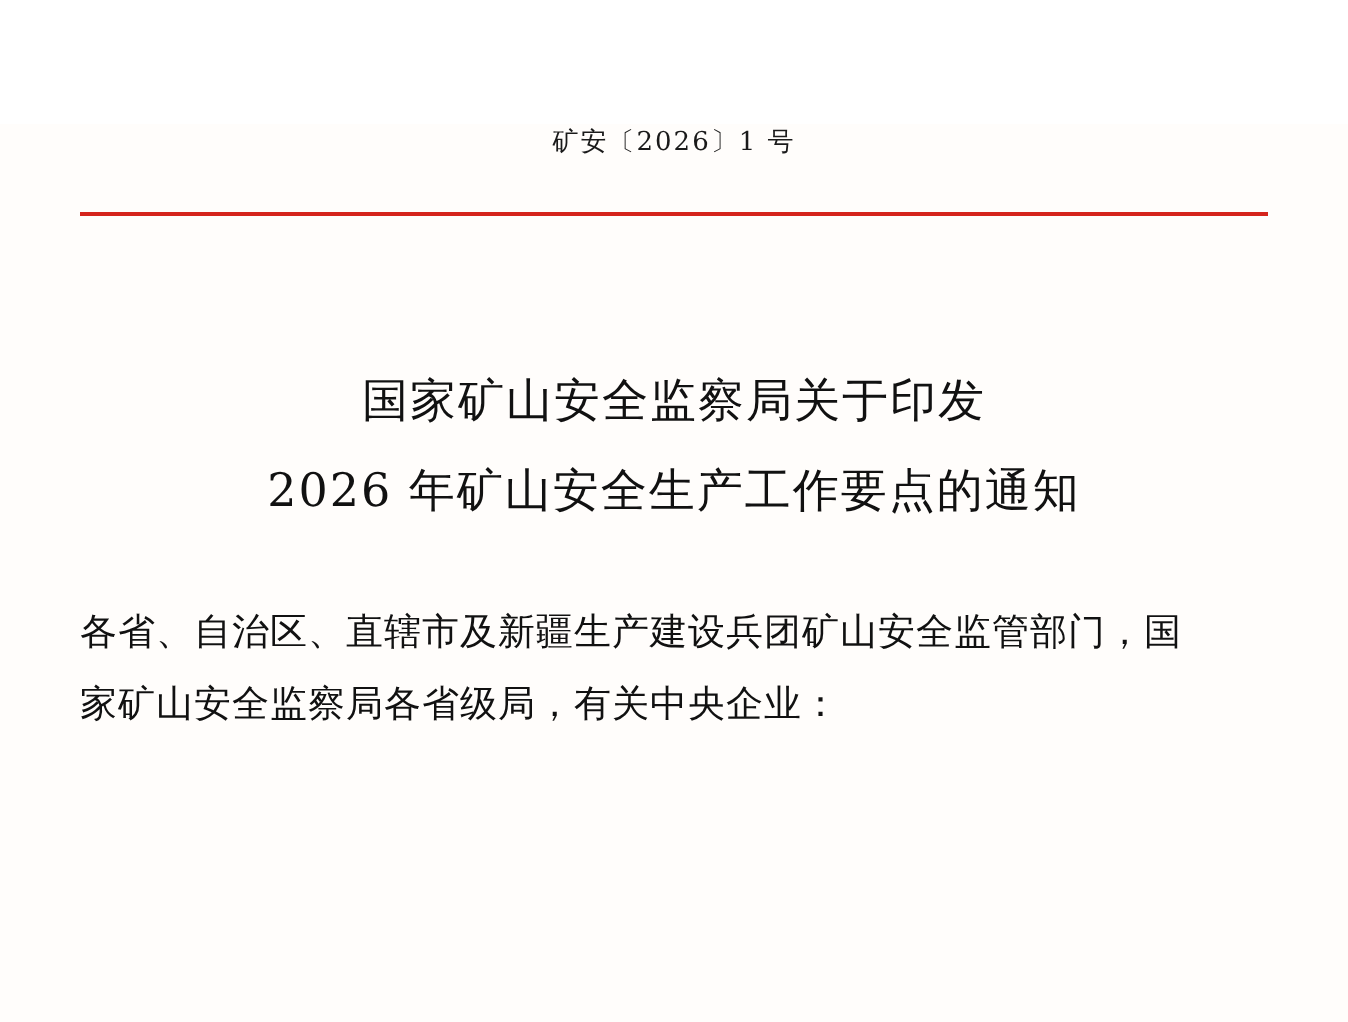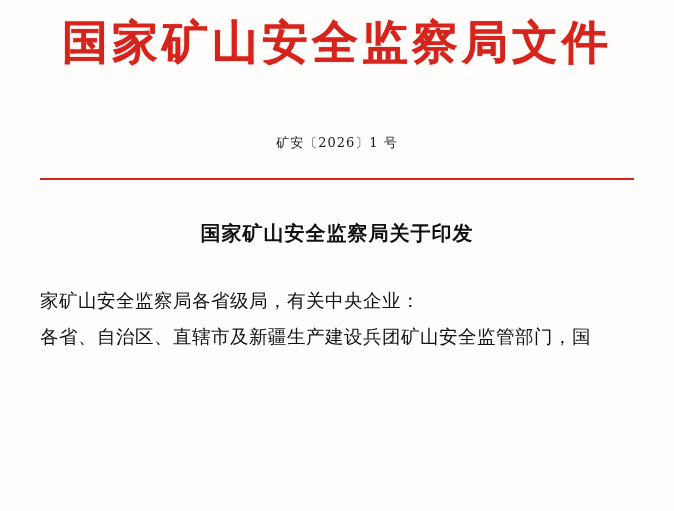--- a/index.html
+++ b/index.html
@@ -41,25 +41,25 @@
     color: #1a1a1a;
     letter-spacing: 1px;
     font-family: "DejaVu Serif", "Liberation Serif", serif;
   }
   .red-rule {
     margin: 26px 40px 0 40px;
     height: 2px;
     background: #d5241c;
   }
   .subject {
-    margin-top: 34px;
+    margin-top: 71px;
     text-align: center;
     color: #111111;
-    font-weight: bold;
-    font-size: 20px;
+    font-weight: normal;
+    font-size: 23px;
     letter-spacing: 1px;
     line-height: 1.95;
   }
   .subject-line {
     display: block;
     white-space: nowrap;
   }
   .body-text {
     margin: 30px 40px 0 40px;
     font-size: 18.5px;
@@ -73,30 +73,28 @@
   }
   .body-para.indent {
     text-indent: 38px;
   }
 </style>
 </head>
 <body>
 
 <div class="page">
 
-  <div class="doc-header">
-    <div class="doc-title">国家矿山安全监察局文件</div>
-  </div>
 
   <div class="doc-number">矿安〔2026〕1 号</div>
 
   <div class="red-rule"></div>
 
   <div class="subject">
     <span class="subject-line">国家矿山安全监察局关于印发</span>
+    <span class="subject-line">2026 年矿山安全生产工作要点的通知</span>
   </div>
 
   <div class="body-text">
+    <p class="body-para">各省、自治区、直辖市及新疆生产建设兵团矿山安全监管部门，国</p>
     <p class="body-para">家矿山安全监察局各省级局，有关中央企业：</p>
-    <p class="body-para">各省、自治区、直辖市及新疆生产建设兵团矿山安全监管部门，国</p>
   </div>
 
 </div>
 
 </body></html>

